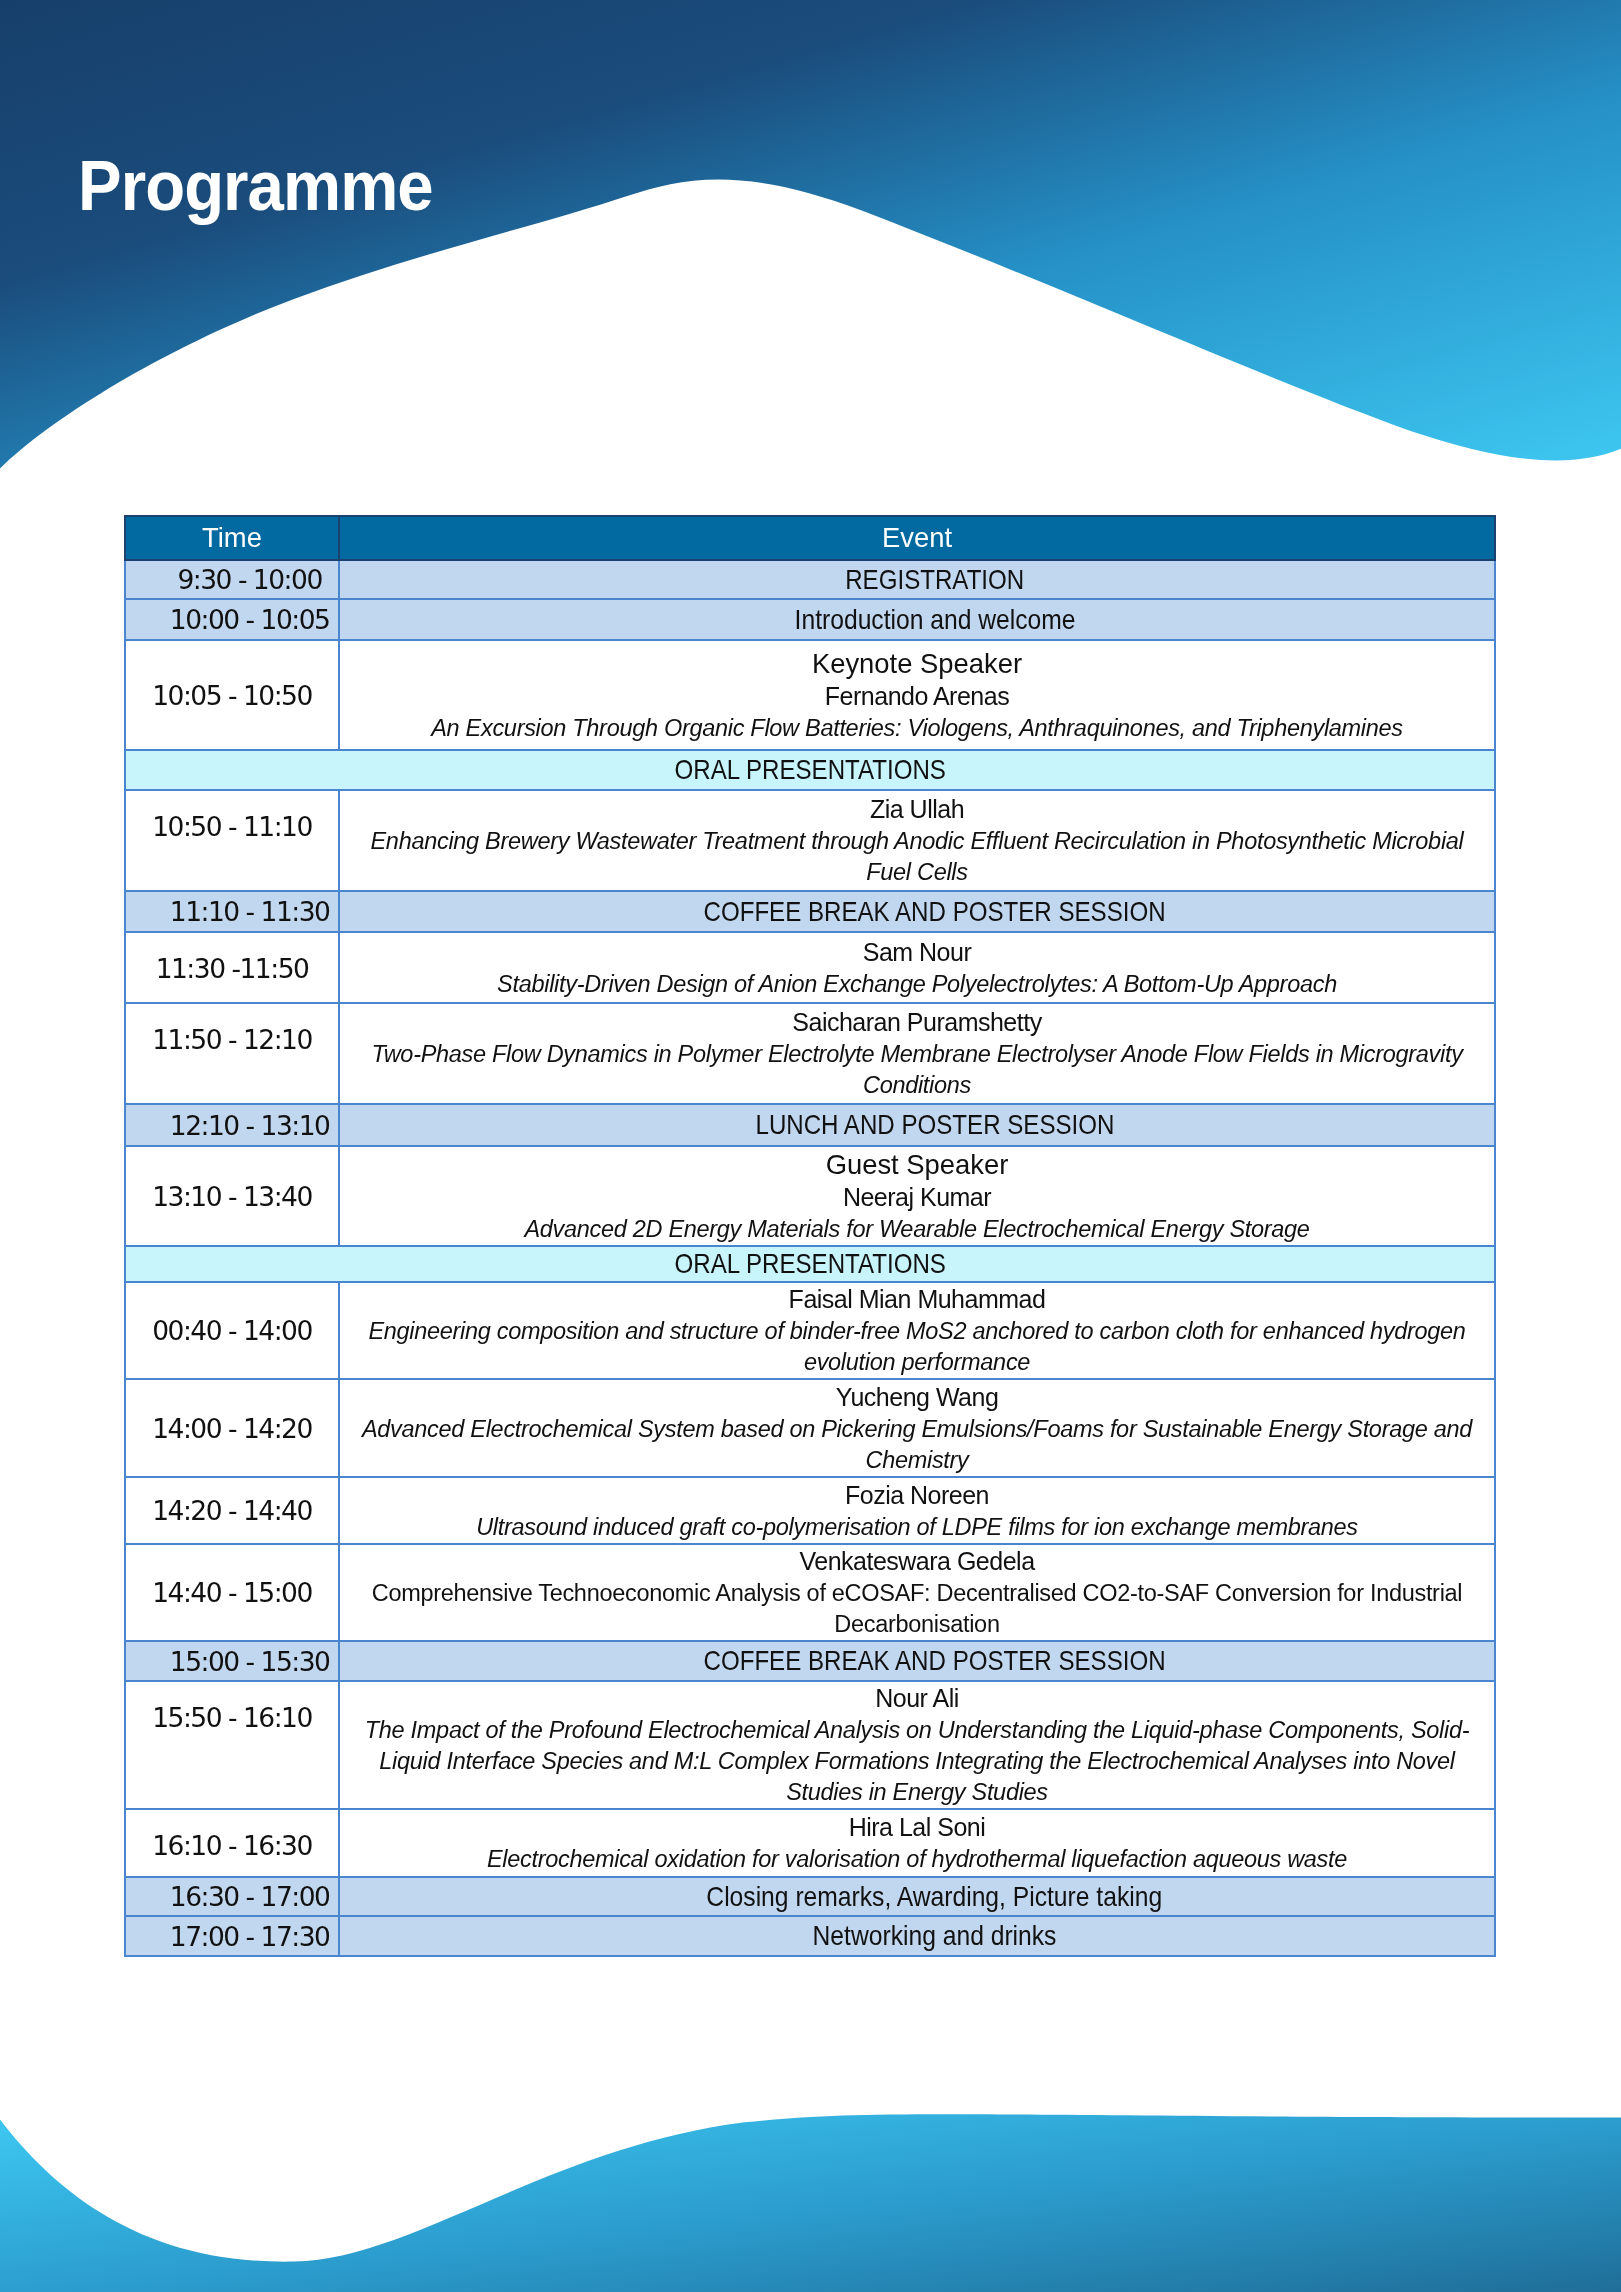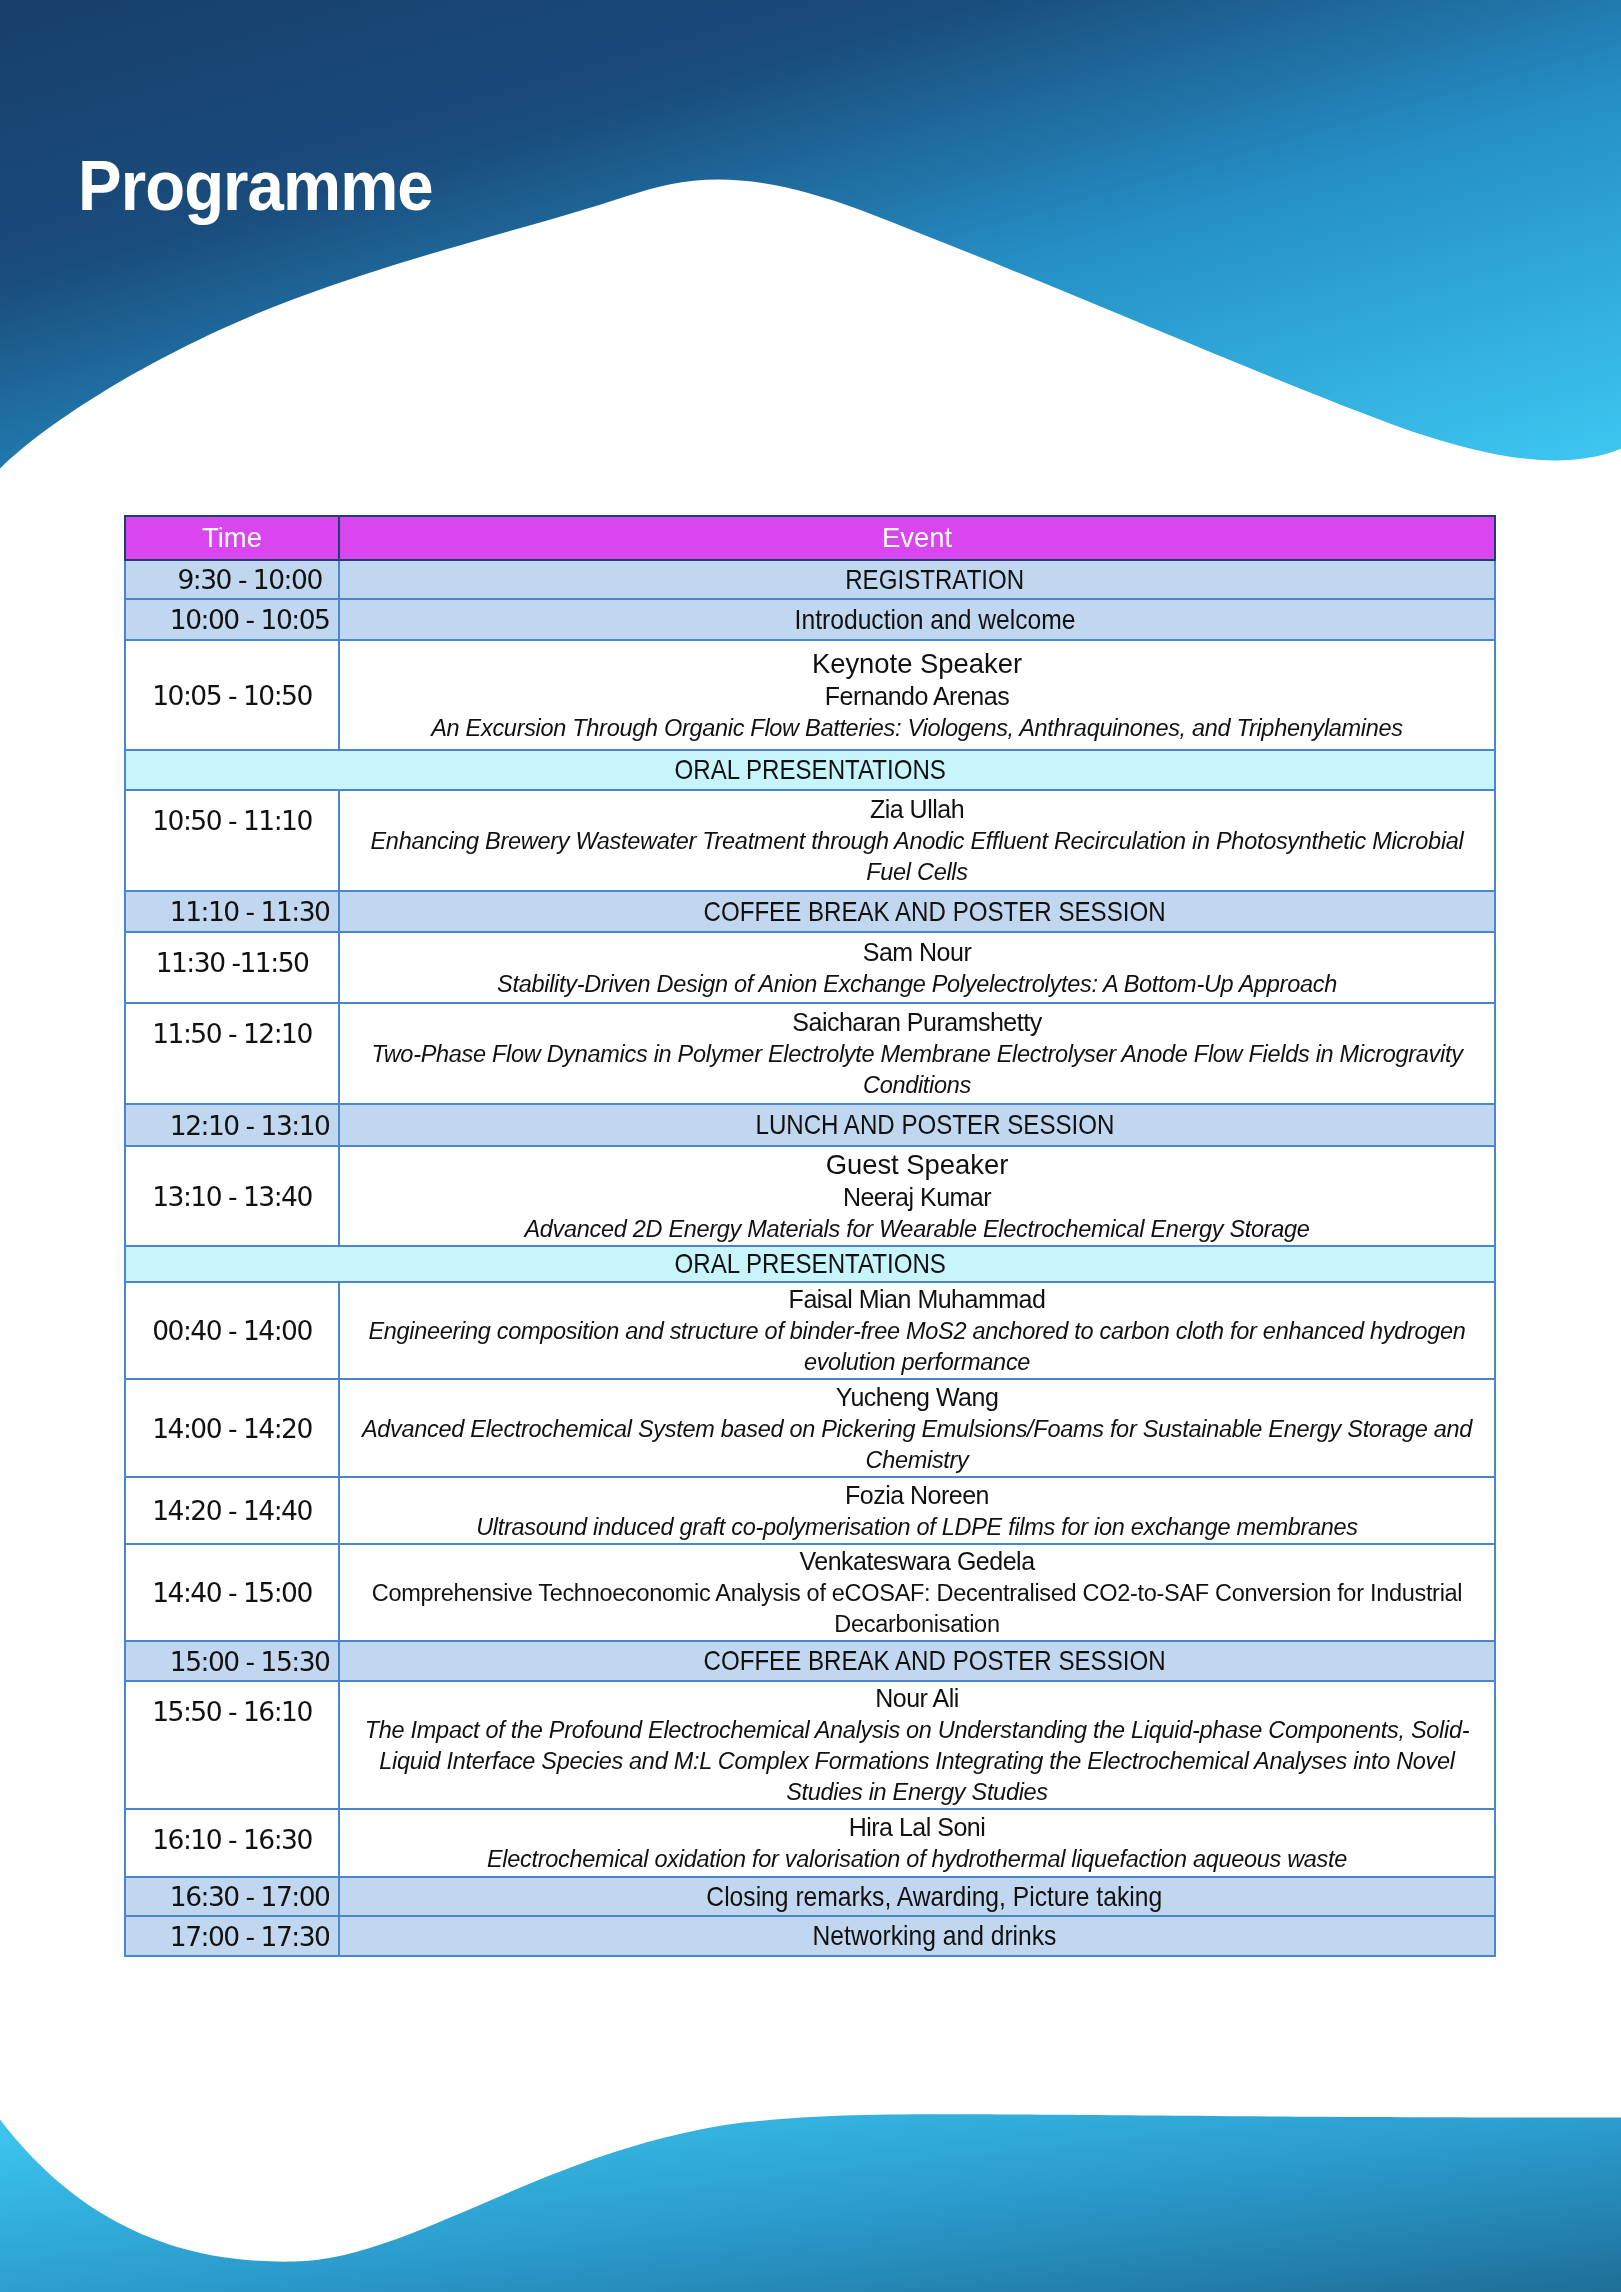--- a/index.html
+++ b/index.html
@@ -2,24 +2,24 @@
 <html><head>
 <meta charset="utf-8">
 <style>
   html, body { margin: 0; padding: 0; }
   body { width: 1621px; height: 2293px; position: relative; background: #ffffff; overflow: hidden; font-family: "Liberation Sans", "DejaVu Sans", sans-serif; }
   .hero { position: absolute; left: 0; top: 0; width: 1621px; height: 490px; }
   .footer-wave { position: absolute; left: 0; top: 2039px; width: 1621px; height: 254px; }
   .page-title { position: absolute; left: 78px; top: 145px; margin: 0; color: #ffffff; font-size: 71px; font-weight: bold; letter-spacing: -1px; font-family: "Liberation Sans", sans-serif; transform: scaleX(0.92); transform-origin: left; }
   table.prog { position: absolute; left: 124px; top: 515px; width: 1372px; border-collapse: collapse; table-layout: fixed; }
   table.prog col.c-time { width: 214px; }
-  table.prog th { background: #d946ef; color: #ffffff; font-weight: normal; font-size: 27.4px; height: 42px; padding: 0; border: 2px solid #1b426e; margin-top: 24px; }
+  table.prog th { background: #0369a1; color: #ffffff; font-weight: normal; font-size: 27.4px; height: 42px; padding: 0; border: 2px solid #1b426e; margin-top: 24px; }
   table.prog td { border: 2px solid #4a86cf; padding: 0 7.8px; text-align: center; color: #111; vertical-align: middle; }
   td.time { font-family: "DejaVu Sans", sans-serif; font-size: 26.5px; letter-spacing: -1.5px; }
-  td.time.top { vertical-align: top; padding-top: 14px; margin-left: 8px; }
+  td.time.top { vertical-align: top; padding-top: 20px; margin-left: 8px; }
   tr.light td { background: #c1d7ef; padding-left: 43px; }
   tr.cyan td { background: #c8f4fc; }
   .evt-plain { font-size: 27.4px; transform: scaleX(0.9); display: inline-block; }
   .evt-caps { font-size: 27.4px; transform: scaleX(0.88); display: inline-block; }
   .role { font-size: 27.4px; display: block; line-height: 33px; }
   .name { font-size: 25px; font-weight: normal; display: block; line-height: 33px; letter-spacing: -0.5px; }
   .talk { font-size: 23.5px; font-style: italic; display: block; line-height: 31px; letter-spacing: -0.3px; }
   .talk.upright { font-style: normal; }
 </style>
 </head>

